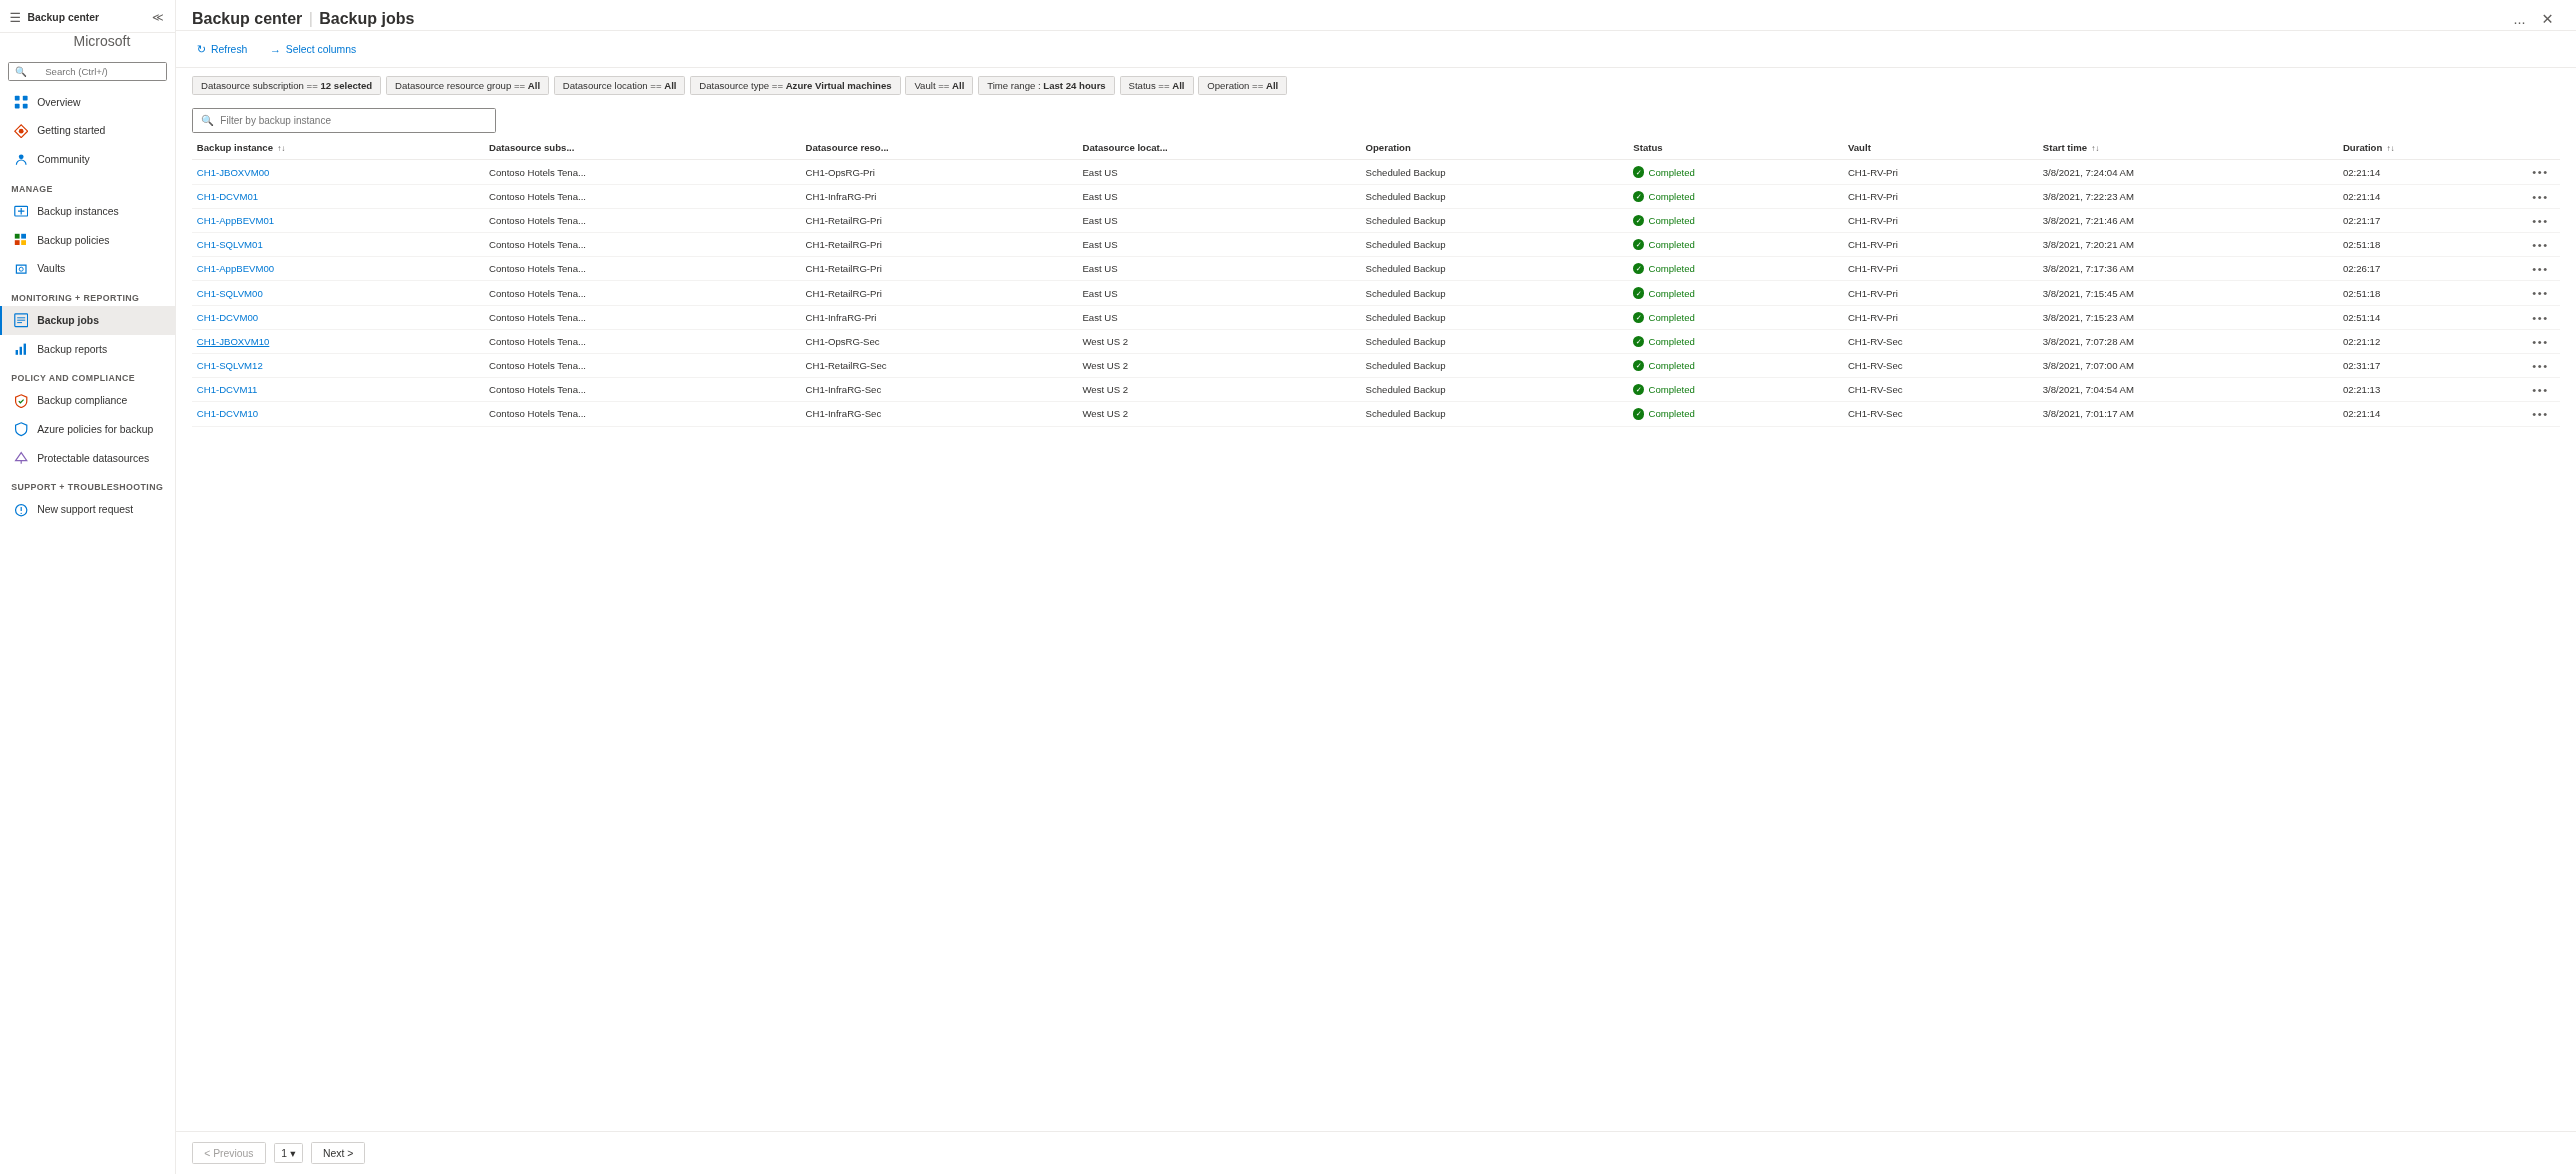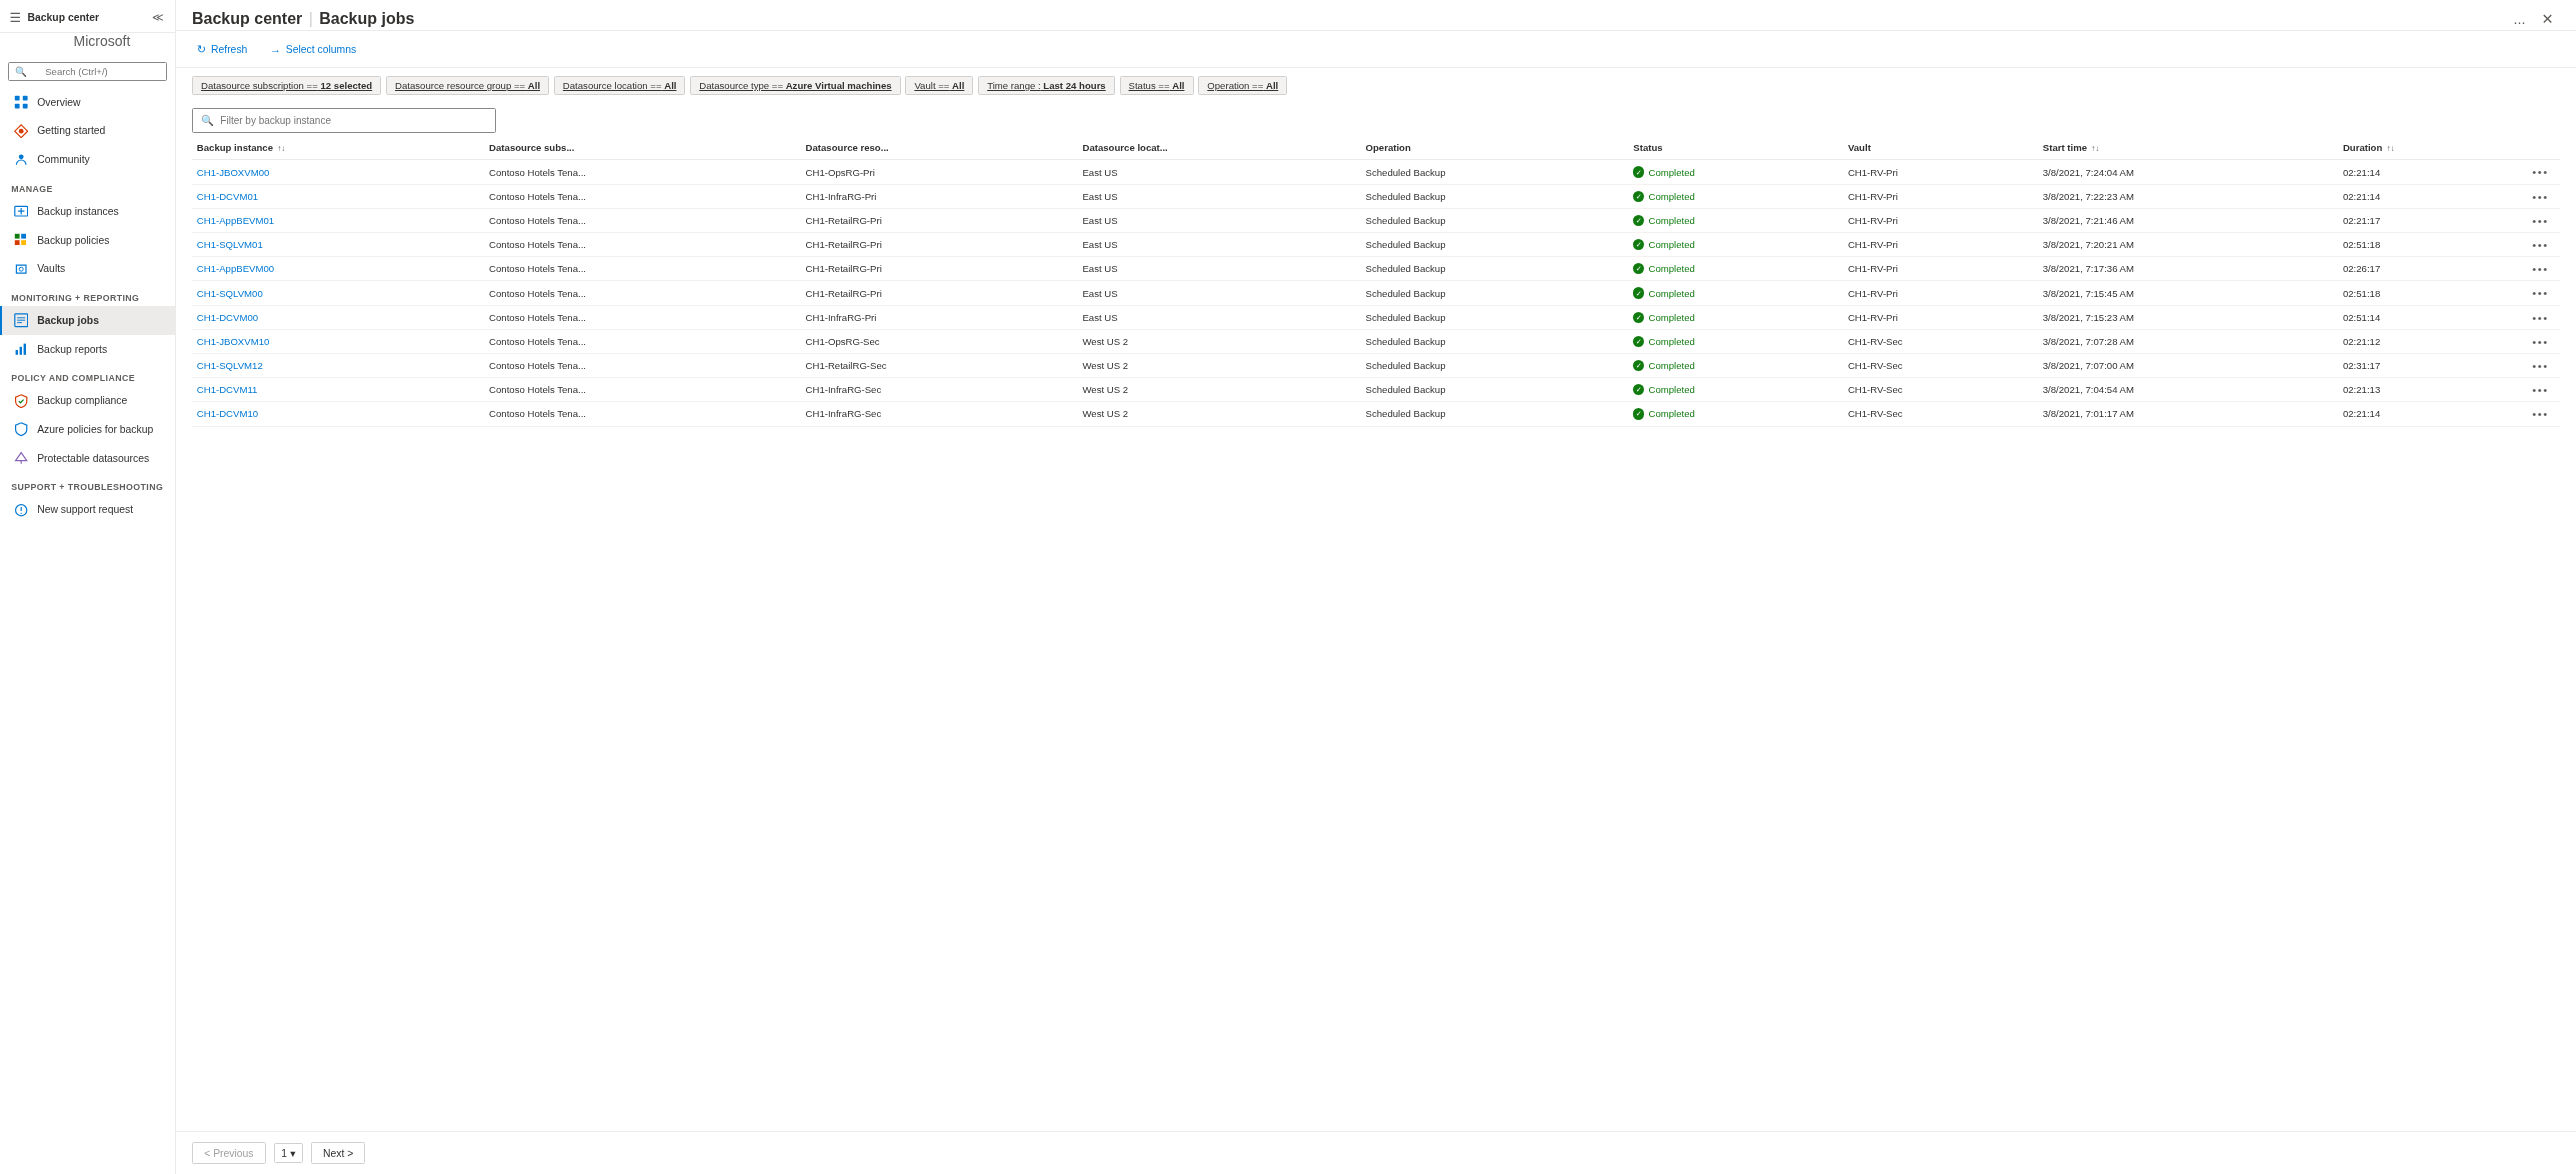--- a/index.html
+++ b/index.html
@@ -128,21 +128,20 @@
       display: inline-flex;
       align-items: center;
       padding: 3.2px 8px;
       background: #f3f2f1;
       border: 0.8px solid #d2d0ce;
       border-radius: 1.6px;
       font-size: 9.6px;
       color: #323130;
       cursor: pointer;
       white-space: nowrap;
-      text-decoration: underline;
     }
     .filter-tag strong { font-weight: 700; }
 
     .filter-search {
       margin: 4.8px 16px 3.2px 16px;
       display: flex;
       align-items: center;
       border: 0.8px solid #8a8886;
       border-radius: 1.6px;
       padding: 4.8px 8px;
@@ -614,21 +613,21 @@
         <div class="status-dot">✓</div>
         <span>Completed</span>
       </div>
     </td>
     <td>CH1-RV-Pri</td>
     <td>3/8/2021, 7:15:23 AM</td>
     <td>02:51:14</td>
     <td><span class="row-actions">•••</span></td>
   </tr>
           <tr>
-    <td style="color:#0078d4; cursor:pointer;">CH1-JBOXVM10</td>
+    <td style="color:#0078d4; cursor:pointer;text-decoration:underline;">CH1-JBOXVM10</td>
     <td>Contoso Hotels Tena...</td>
     <td>CH1-OpsRG-Sec</td>
     <td>West US 2</td>
     <td>Scheduled Backup</td>
     <td>
       <div class="status-completed">
         <div class="status-dot">✓</div>
         <span>Completed</span>
       </div>
     </td>

